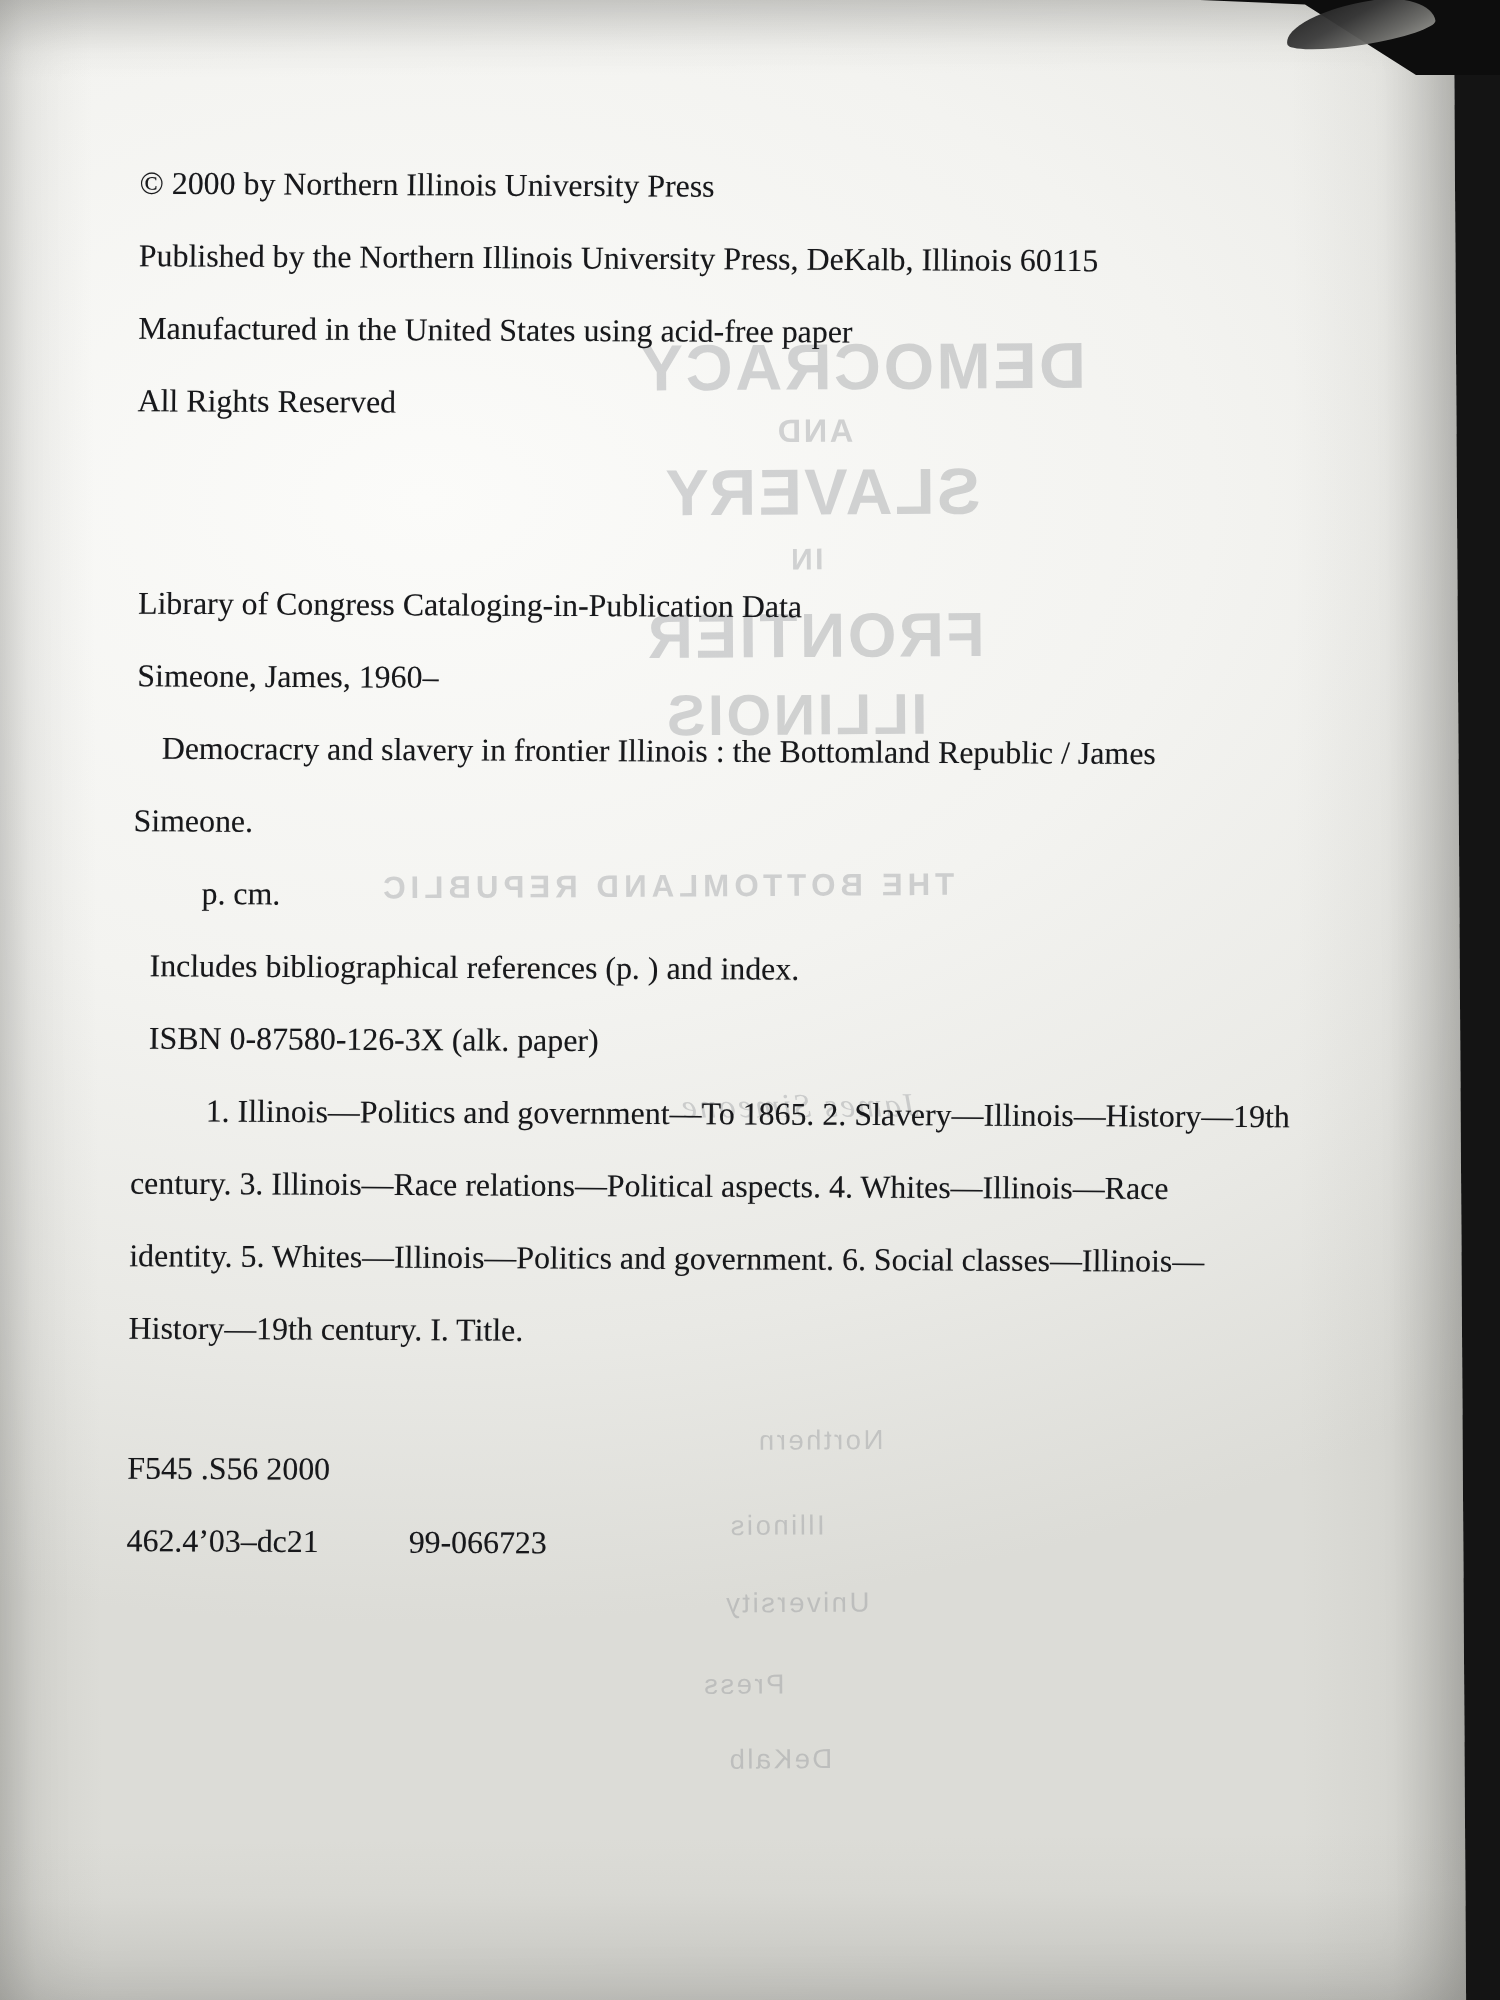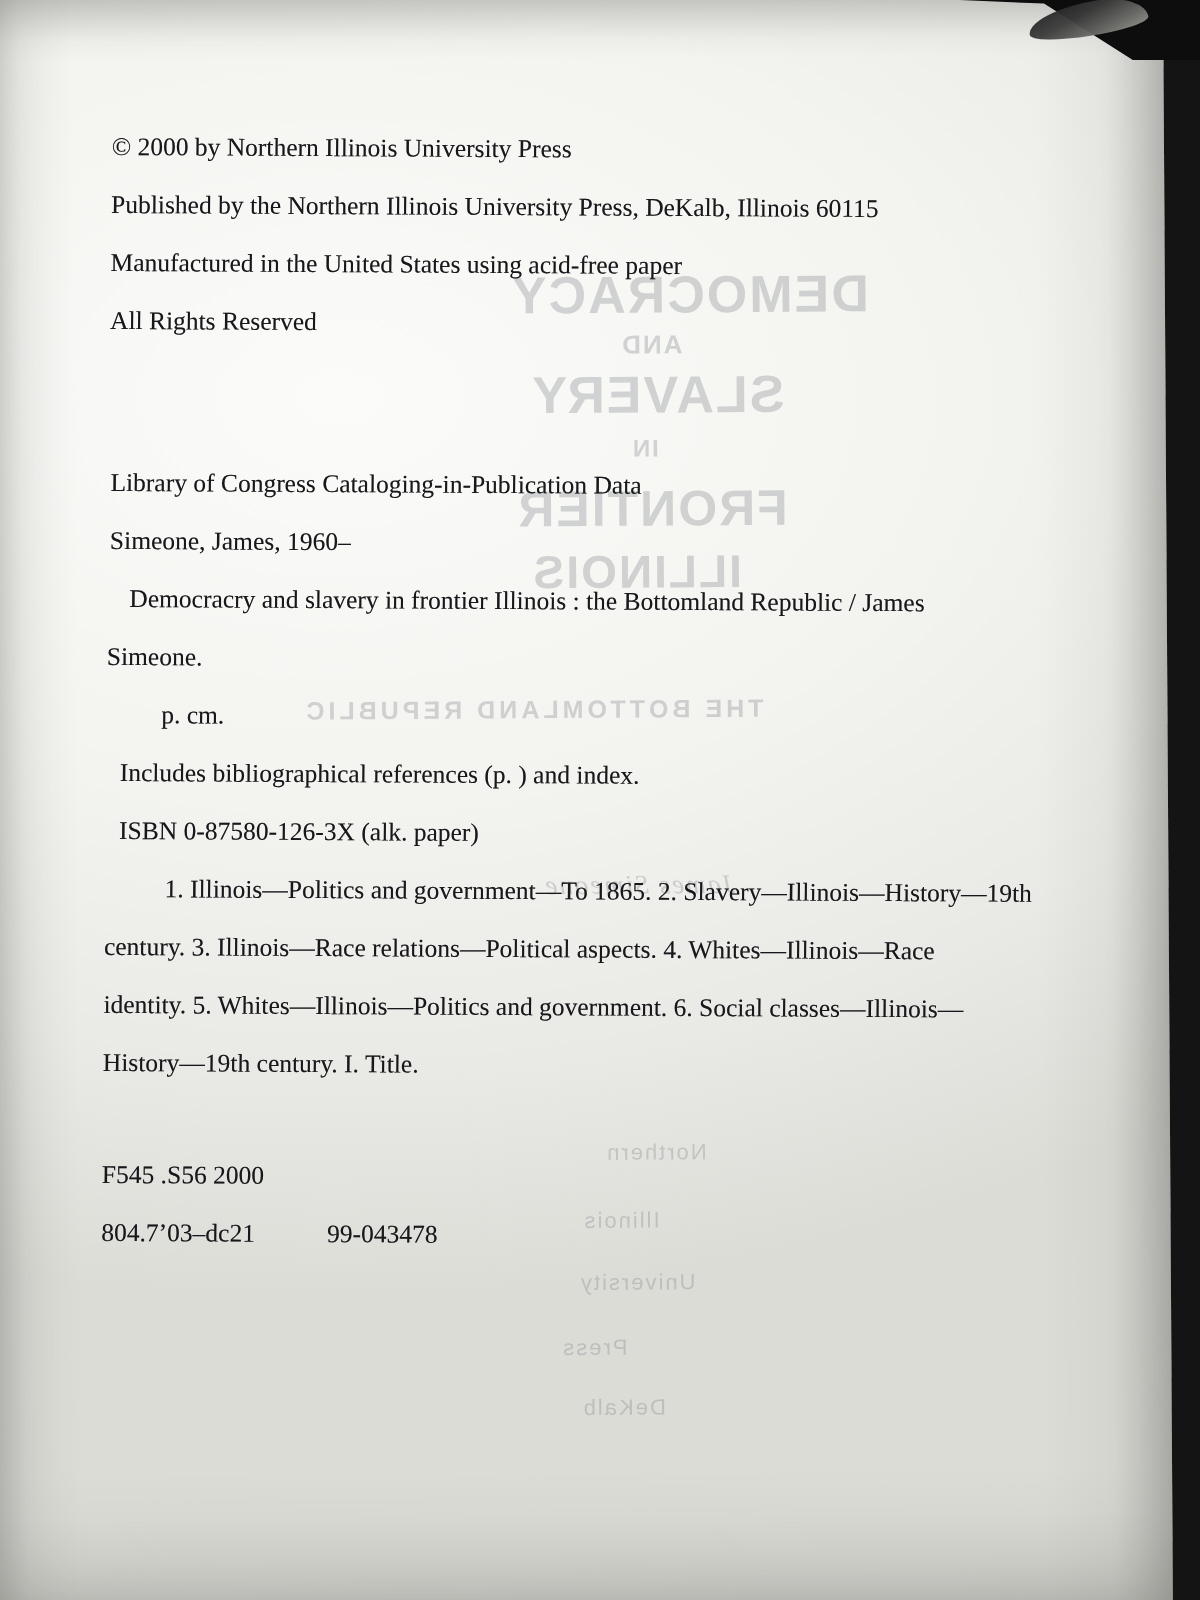--- a/index.html
+++ b/index.html
@@ -181,17 +181,17 @@
 
     <div class="line num-line">1. Illinois—Politics and government—To 1865. 2. Slavery—Illinois—History—19th</div>
     <div class="line wrapline">century. 3. Illinois—Race relations—Political aspects. 4. Whites—Illinois—Race</div>
     <div class="line wrapline">identity. 5. Whites—Illinois—Politics and government. 6. Social classes—Illinois—</div>
     <div class="line wrapline">History—19th century. I. Title.</div>
 
     <div class="gap-md"></div>
 
     <div class="line call-num">F545 .S56 2000</div>
     <div class="line call-num">
-      <span>804.7’03–dc21</span><span class="dc-gap"></span><span>99-043478</span>
+      <span>462.4’03–dc21</span><span class="dc-gap"></span><span>99-066723</span>
     </div>
 
   </div>
 </div>
 
 </body></html>

